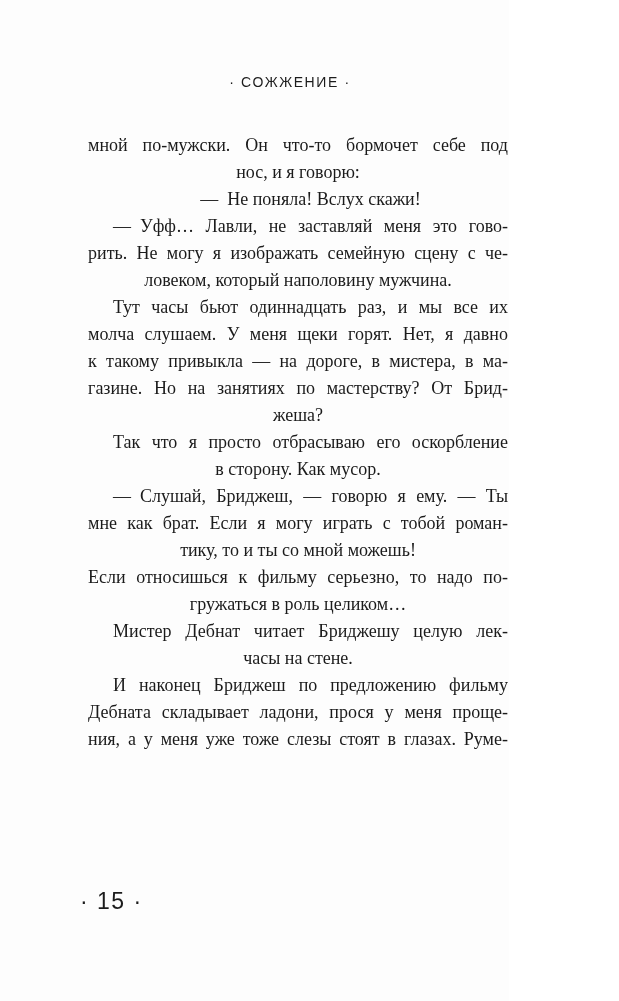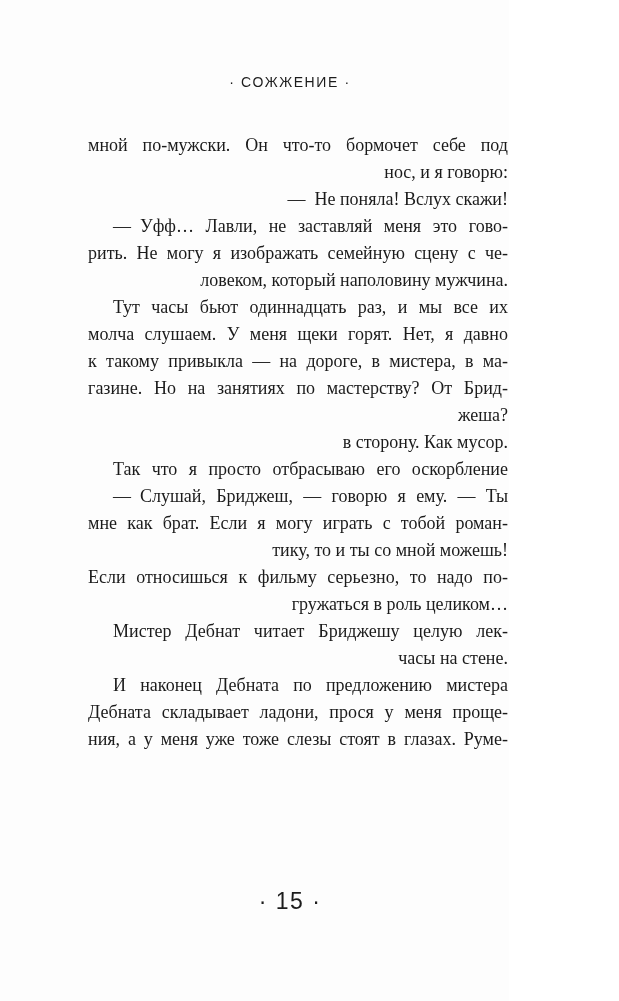--- a/index.html
+++ b/index.html
@@ -33,36 +33,35 @@
       top: 132px;
       left: 88px;
       width: 420px;
       font-family: "Liberation Serif", "DejaVu Serif", serif;
       font-size: 18px;
       line-height: 27px;
       color: #1b1b1b;
     }
     .line {
       height: 27px;
-      text-align: right;
+      text-align: center;
       white-space: normal;
     }
     .line.j {
       text-align: justify;
       text-align-last: justify;
     }
     .line.i {
       padding-left: 25px;
     }
     .page-number {
       position: absolute;
       top: 888px;
       left: 80px;
       width: 420px;
-      text-align: center;
       font-family: "Liberation Sans", sans-serif;
       font-size: 23px;
       font-weight: 400;
       letter-spacing: 1.5px;
       color: #1c1c1c;
       white-space: nowrap;
     }
   </style>
 </head>
 <body>
@@ -75,28 +74,28 @@
       <div class="line">нос, и я говорю:</div>
       <div class="line i">— Не поняла! Вслух скажи!</div>
       <div class="line i j">— Уфф… Лавли, не заставляй меня это гово-</div>
       <div class="line j">рить. Не могу я изображать семейную сцену с че-</div>
       <div class="line">ловеком, который наполовину мужчина.</div>
       <div class="line i j">Тут часы бьют одиннадцать раз, и мы все их</div>
       <div class="line j">молча слушаем. У меня щеки горят. Нет, я давно</div>
       <div class="line j">к такому привыкла — на дороге, в мистера, в ма-</div>
       <div class="line j">газине. Но на занятиях по мастерству? От Брид-</div>
       <div class="line">жеша?</div>
+      <div class="line i j">Так что я просто отбрасываю его оскорбление</div>
       <div class="line">в сторону. Как мусор.</div>
-      <div class="line i j">Так что я просто отбрасываю его оскорбление</div>
       <div class="line i j">— Слушай, Бриджеш, — говорю я ему. — Ты</div>
       <div class="line j">мне как брат. Если я могу играть с тобой роман-</div>
       <div class="line">тику, то и ты со мной можешь!</div>
       <div class="line j">Если относишься к фильму серьезно, то надо по-</div>
       <div class="line">гружаться в роль целиком…</div>
       <div class="line i j">Мистер Дебнат читает Бриджешу целую лек-</div>
       <div class="line">часы на стене.</div>
-      <div class="line i j">И наконец Дебната по предложению мистера</div>
+      <div class="line i j">И наконец Бриджеш по предложению фильму</div>
       <div class="line j">Дебната складывает ладони, прося у меня проще-</div>
       <div class="line j">ния, а у меня уже тоже слезы стоят в глазах. Руме-</div>
     </div>
 
   <div class="page-number">· 15 ·</div>
 </div>
 
 </body></html>

